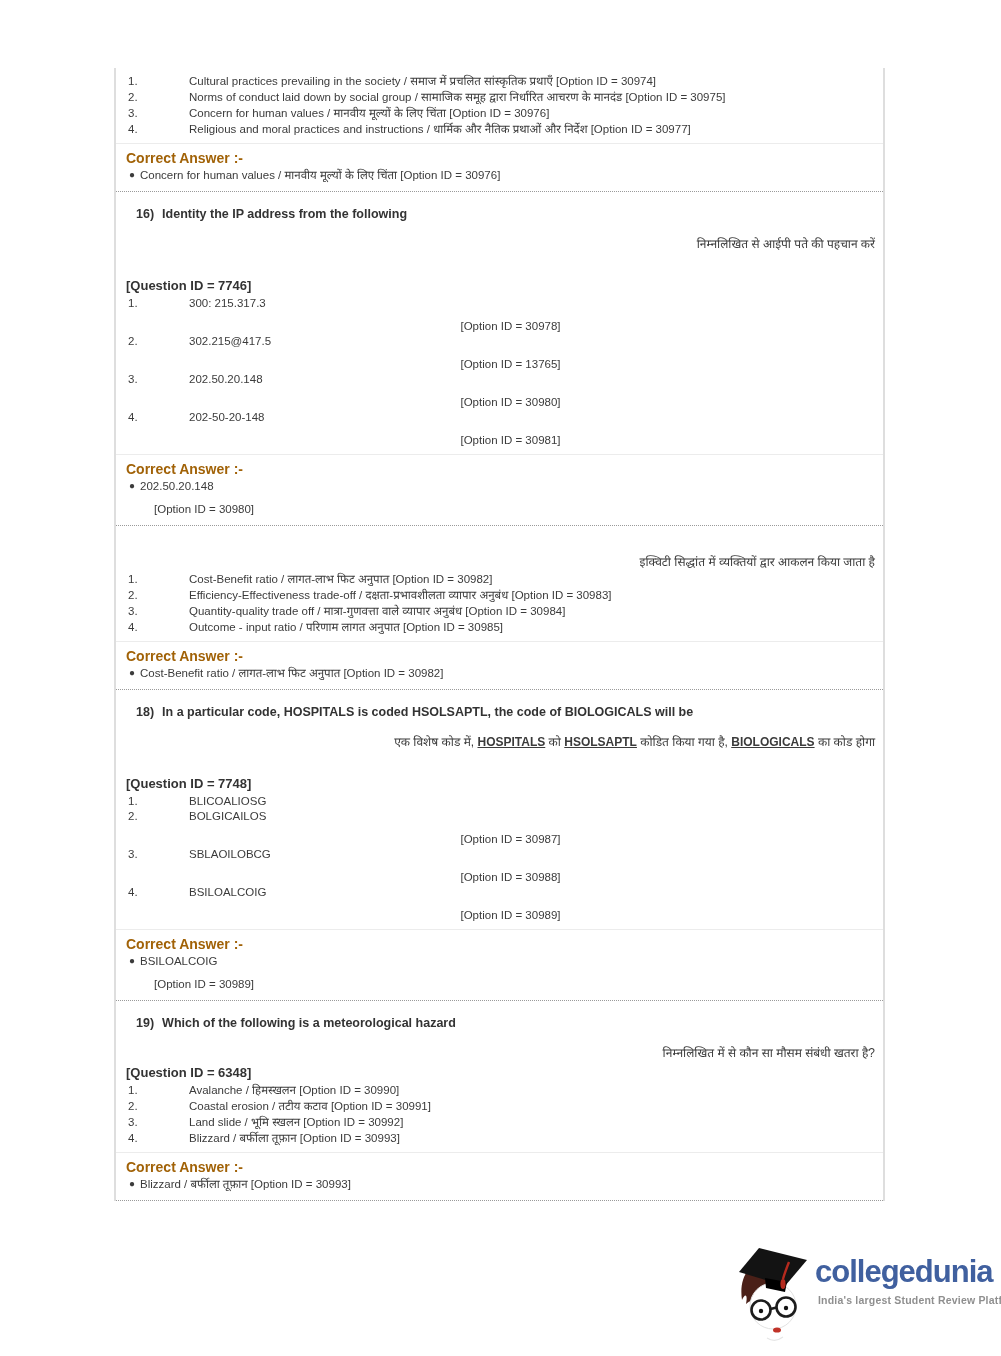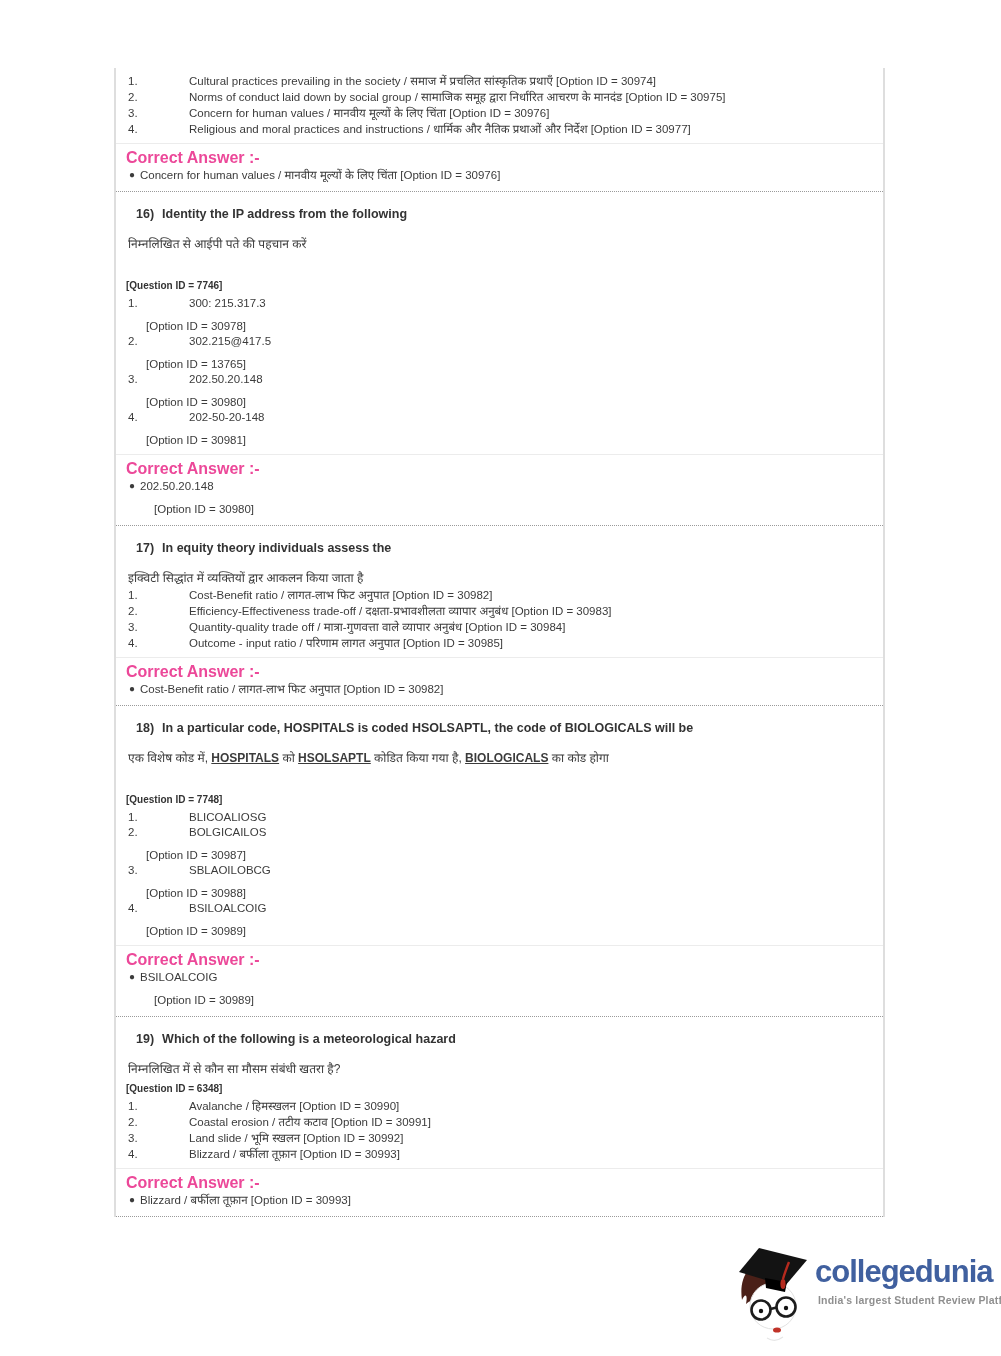--- a/index.html
+++ b/index.html
@@ -23,41 +23,41 @@
   .qsection { padding:14px 8px 0 10px; }
   .qsection.first { padding-top:4px; }
   .q-header {
     font-weight:bold;
     font-size:12.5px;
     color:#333;
     padding-left:3px;
     margin-left:7px;
   }
   .q-num { margin-right:8px; }
-  .q-hindi { margin-top:14px; padding-left:2px; font-size:12px; }
+  .q-hindi { margin-top:14px; padding-left:2px; font-size:12px;text-align:right; }
   .q-qid {
     font-weight:bold;
-    font-size:10px;
+    font-size:13px;
     color:#333;
     margin-top:4px;
   }
   .q-qid.spaced { margin-top:26px; }
   .opts { margin-top:1px; }
   .opt-row { display:flex; }
   .opt-num { width:20px; flex:0 0 20px; text-align:left; padding-left:2px; }
   .opt-text { flex:1;margin-left:43px; }
-  .opt-id { margin-top:7px; margin-left:20px; }
+  .opt-id { margin-top:7px; margin-left:20px;text-align:center; }
   .opt-row.stacked-next { margin-top:-1px; }
   .answer-sec {
     margin-top:6px;
     border-top:1px solid #ececec;
     padding:6px 8px 8px 10px;
     border-bottom:1px dotted #9a9a9a;
   }
-  .ca-label { font-weight:bold; font-size:16px; color:#ec4899; }
+  .ca-label { font-weight:bold; font-size:14px; color:#a16207; }
   .ans-row { margin-top:1px; display:flex; }
   .bullet {
     width:14px; flex:0 0 14px;
     font-size:10px;
     padding-left:3px;
     line-height:16px;
   }
   .ans-id { margin-top:7px; margin-left:28px; }
   b.inline-bold { font-weight:bold;text-decoration:underline; }
 
@@ -164,23 +164,20 @@
   <div class="answer-sec">
     <div class="ca-label">Correct Answer :-</div>
     <div class="ans-row">
       <span class="bullet">●</span>
       <span class="ans-text">202.50.20.148</span>
     </div>
     <div class="ans-id">[Option ID = 30980]</div>
   </div>
 
   <section class="qsection">
-    <div class="q-header">
-      <span class="q-num">17)</span><span>In equity theory individuals assess the</span>
-    </div>
     <div class="q-hindi" lang="hi">इक्विटी सिद्धांत  में व्यक्तियों द्वार आकलन किया जाता है</div>
     <div class="opts">
       <div class="opt-row">
         <span class="opt-num">1.</span>
         <span class="opt-text">Cost-Benefit ratio / लागत-लाभ  फिट अनुपात [Option ID = 30982]</span>
       </div>
       <div class="opt-row">
         <span class="opt-num">2.</span>
         <span class="opt-text">Efficiency-Effectiveness trade-off / दक्षता-प्रभावशीलता व्यापार अनुबंध [Option ID = 30983]</span>
       </div>

